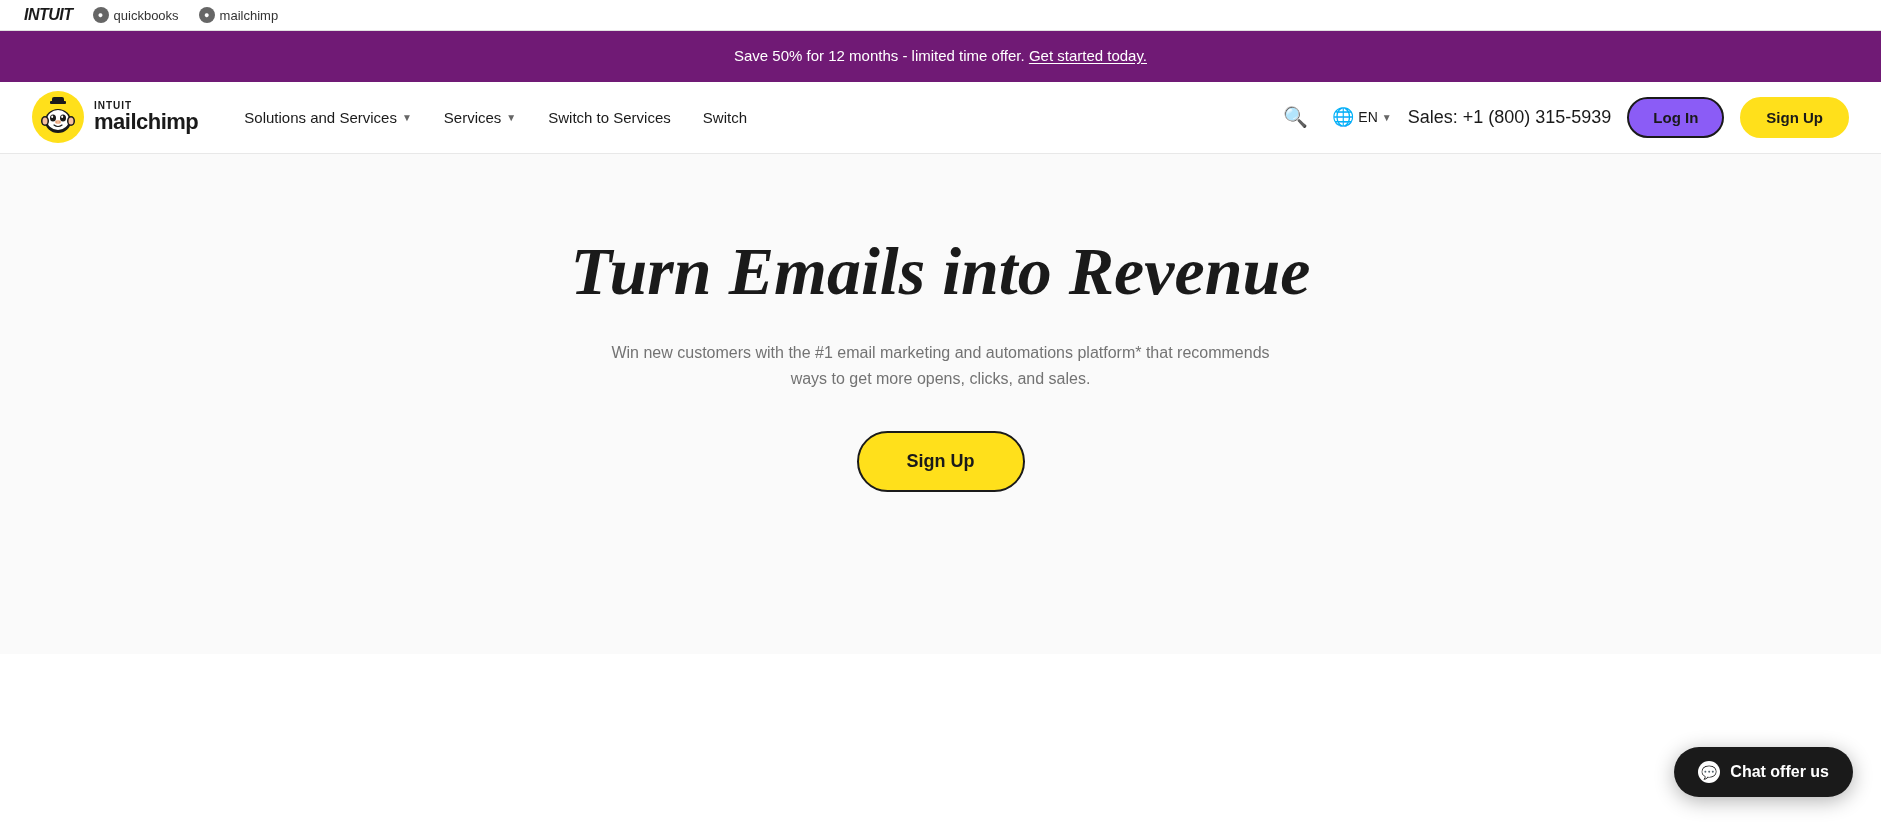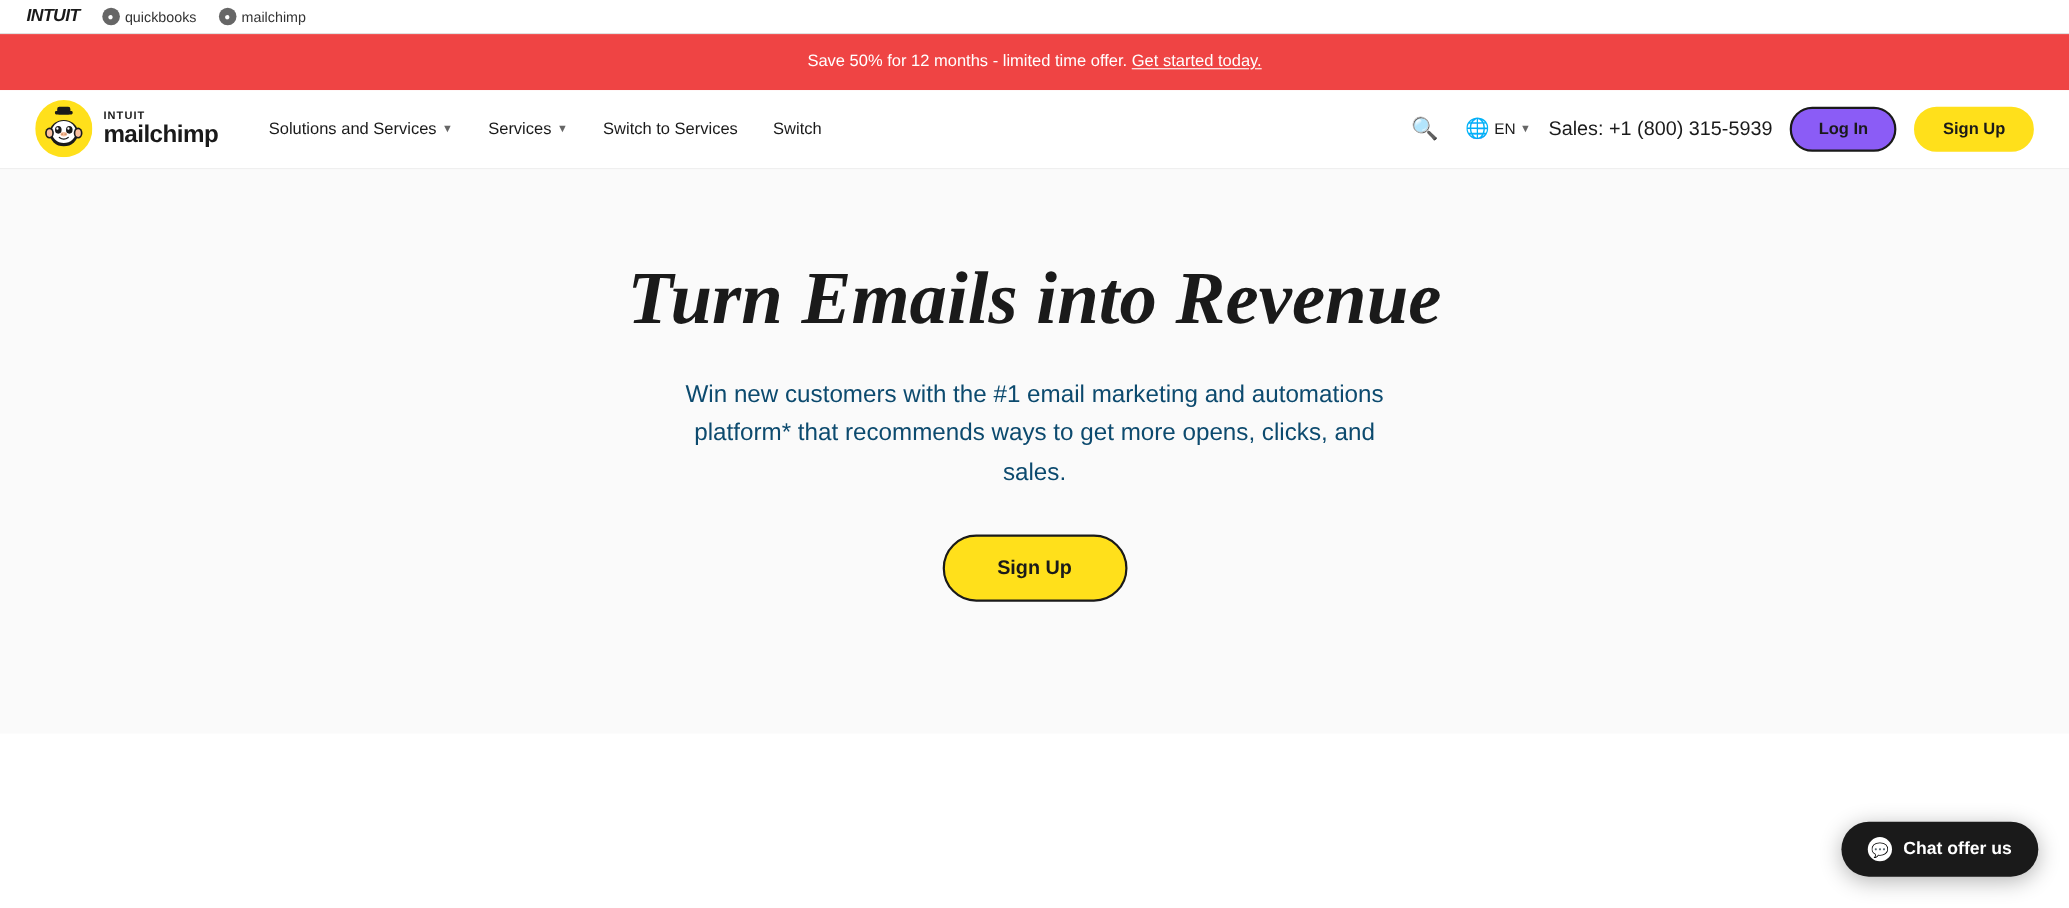--- a/index.html
+++ b/index.html
@@ -48,21 +48,21 @@
       background: #666;
       display: inline-flex;
       align-items: center;
       justify-content: center;
       font-size: 9px;
       color: white;
     }
 
     
     .promo-banner {
-      background: #ef4444;
+      background: #701a75;
       color: #fff;
       text-align: center;
       padding: 14px 20px;
       font-size: 15px;
       line-height: 1.5;
     }
 
     .promo-banner a {
       color: #fff;
       text-decoration: underline;
@@ -215,22 +215,22 @@
       line-height: 1.1;
       margin-bottom: 32px;
       max-width: 900px;
       margin-left: auto;
       margin-right: auto;
       font-style: italic;
       font-family: Georgia, 'Times New Roman', serif;
     }
 
     .hero-subtitle {
-      font-size: 22px;
-      color: #0c4a6e;
+      font-size: 16px;
+      color: #737373;
       line-height: 1.6;
       max-width: 680px;
       margin: 0 auto 40px;
       font-weight: 400;
     }
 
     .btn-hero-signup {
       padding: 18px 48px;
       background: #ffe01b;
       border: 2px solid #1a1a1a;

